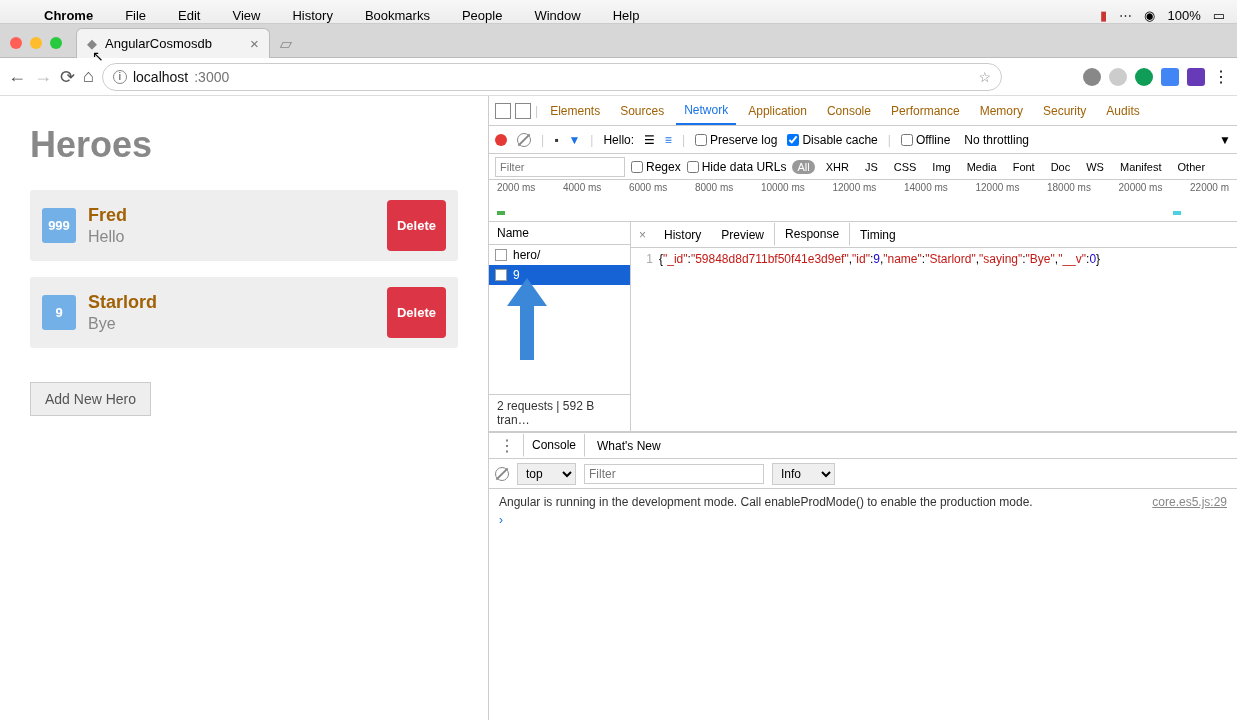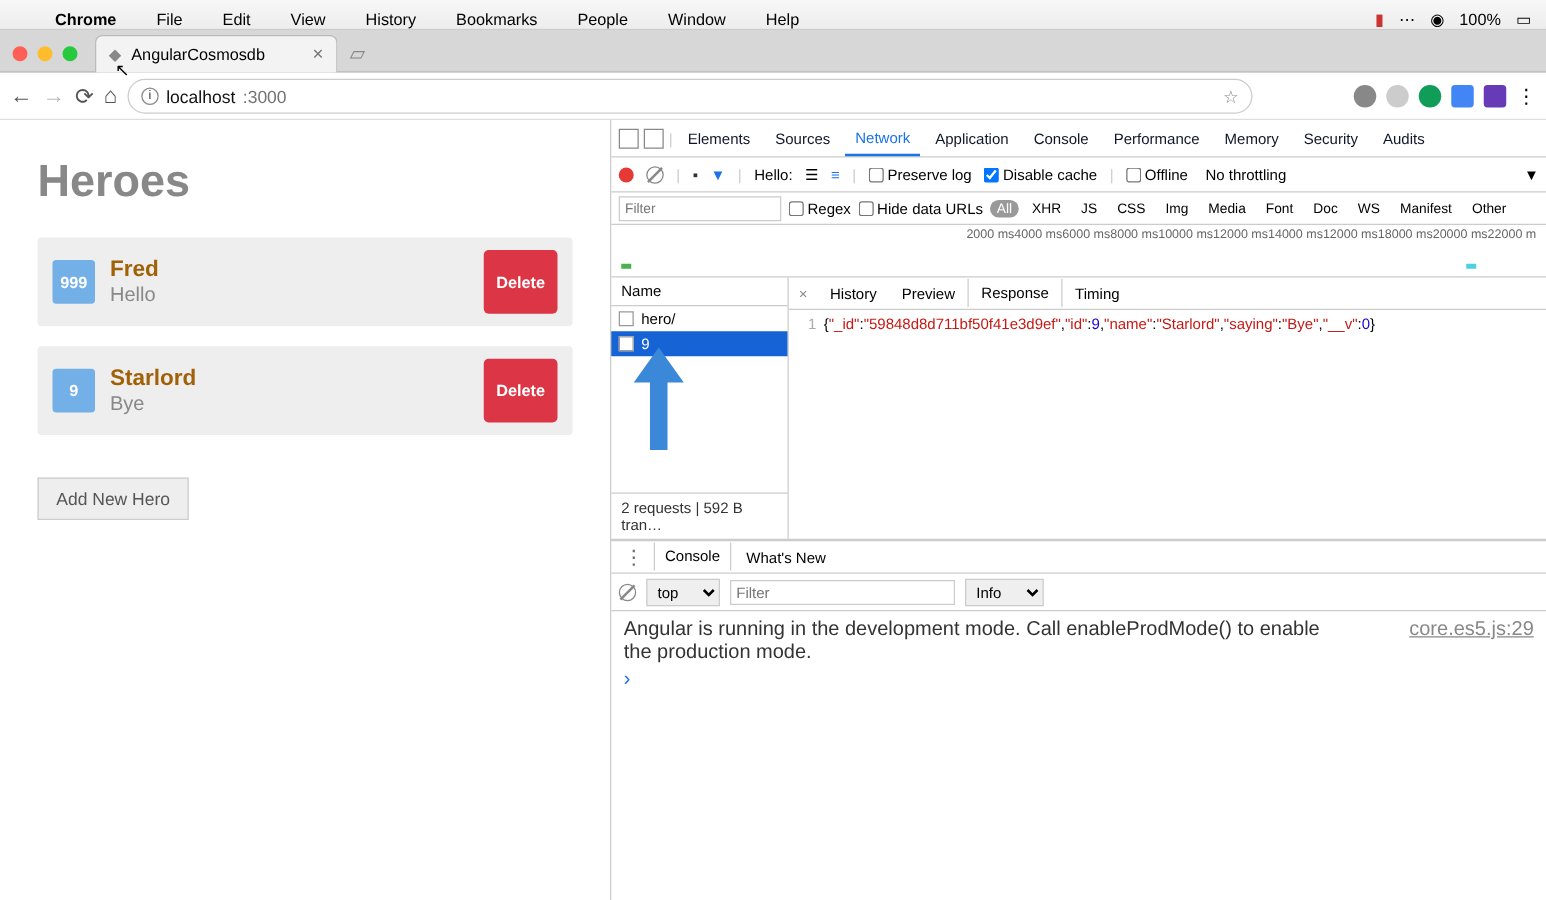--- a/index.html
+++ b/index.html
@@ -27,37 +27,37 @@
 .page h1{font-size:36px;color:#888;font-weight:700;margin-bottom:24px}
 .card{background:#eee;border-radius:3px;display:flex;align-items:center;margin-bottom:16px;padding:10px 12px}
 .badge{background:#74b0e8;color:#fff;font-weight:700;font-size:13px;padding:10px 6px;border-radius:3px;min-width:34px;text-align:center;margin-right:12px}
 .cinfo .name{font-weight:700;color:#a16207;font-size:18px}
 .cinfo .say{color:#888;font-size:16px;margin-top:2px}
 .del{margin-left:auto;background:#dc3545;color:#fff;border:none;padding:18px 10px;border-radius:4px;font-size:13px;font-weight:600}
 .addbtn{background:#eee;border:1px solid #ccc;padding:8px 14px;font-size:14px;color:#555;margin-top:18px}
 .devtools{flex:1;border-left:1px solid #ccc;display:flex;flex-direction:column;font-size:12px}
 .dt-tabs{display:flex;align-items:center;height:30px;border-bottom:1px solid #ccc;padding:0 6px;gap:4px}
 .dt-tabs .sq{width:16px;height:16px;border:1px solid #888;display:inline-block}
-.dt-tabs .tabitem{padding:6px 8px;color:#0f172a;cursor:pointer}
+.dt-tabs .tabitem{padding:6px 8px;color:#a16207;cursor:pointer}
 .dt-tabs .tabitem.active{border-bottom:2px solid #1a73e8;color:#1a73e8}
 .dt-tool{display:flex;align-items:center;height:28px;border-bottom:1px solid #ccc;padding:0 6px;gap:10px}
 .rec{width:12px;height:12px;border-radius:50%;background:#e53935}
 .clearbtn{width:14px;height:14px;border:1.5px solid #888;border-radius:50%;position:relative}
 .clearbtn::after{content:"";position:absolute;width:2px;height:16px;background:#888;left:5px;top:-2px;transform:rotate(45deg)}
 .cam{color:#333}
 .filt{color:#1a73e8}
 .chk{display:flex;align-items:center;gap:3px}
 .chk input{width:12px;height:12px}
 .sel{padding:2px 4px}
 .dt-filter{display:flex;align-items:center;height:26px;border-bottom:1px solid #ccc;padding:0 6px;gap:6px}
 .dt-filter input[type=text]{width:130px;height:20px;border:1px solid #ccc;padding:0 4px;font-size:11px}
 .pill{padding:1px 5px;border-radius:8px;font-size:11px}
 .pill.all{background:#999;color:#fff}
 .timeline{height:42px;border-bottom:1px solid #ccc;position:relative;font-size:10px;color:#666}
-.timeline .ticks{display:flex;justify-content:flex-end;padding:2px 8px}
+.timeline .ticks{display:flex;justify-content:space-between;padding:2px 8px}
 .mark{position:absolute;bottom:6px;width:8px;height:4px}
 .mark.g1{left:8px;background:#4caf50}
 .mark.g2{right:56px;background:#4dd0e1}
 .netpanel{display:flex;height:210px;border-bottom:1px solid #ccc}
 .netlist{width:142px;border-right:1px solid #ccc;display:flex;flex-direction:column;position:relative}
 .netlist .hdr{padding:4px 8px;border-bottom:1px solid #ccc;font-size:12px}
 .netrow{display:flex;align-items:center;padding:3px 6px;gap:6px;font-size:12px}
 .netrow.sel{background:#1663d6;color:#fff}
 .doctype{width:12px;height:12px;border:1px solid #999;background:#fff}
 .netdet{flex:1;display:flex;flex-direction:column}
@@ -73,21 +73,21 @@
 .arrowhead{position:absolute;left:18px;top:56px;width:0;height:0;border-left:20px solid transparent;border-right:20px solid transparent;border-bottom:28px solid #3b87d8}
 .netsummary{padding:4px 8px;font-size:12px;color:#333;border-top:1px solid #ccc}
 .console{border-top:1px solid #ccc;display:flex;flex-direction:column;flex:1}
 .ctabs{display:flex;align-items:center;border-bottom:1px solid #ccc;height:26px;padding:0 6px;gap:4px}
 .ctabs .dots{font-size:16px;color:#666;padding:0 4px}
 .ctabs .ct{padding:4px 8px;font-size:12px}
 .ctabs .ct.active{border:1px solid #ccc;border-top:none;border-bottom:1px solid #fff}
 .cfilt{display:flex;align-items:center;height:30px;border-bottom:1px solid #ccc;padding:0 6px;gap:8px}
 .cfilt select{font-size:12px;padding:2px 16px 2px 4px;border:1px solid #ccc}
 .cfilt input{flex:0 0 180px;border:1px solid #ccc;padding:2px 4px;font-size:12px}
-.cbody{padding:6px 10px;font-family:Menlo,Consolas,monospace;font-size:16px;color:#333;position:relative}
+.cbody{padding:6px 10px;font-family:Menlo,Consolas,monospace;font-size:12px;color:#333;position:relative}
 .cline{display:flex}
 .csrc{margin-left:auto;color:#888;text-decoration:underline}
 .prompt{color:#1a73e8;padding:4px 0}
 .cursor{position:absolute;font-size:14px}
 </style>
 </head>
 <body>
 
 <div class="menubar">
   <span></span>

